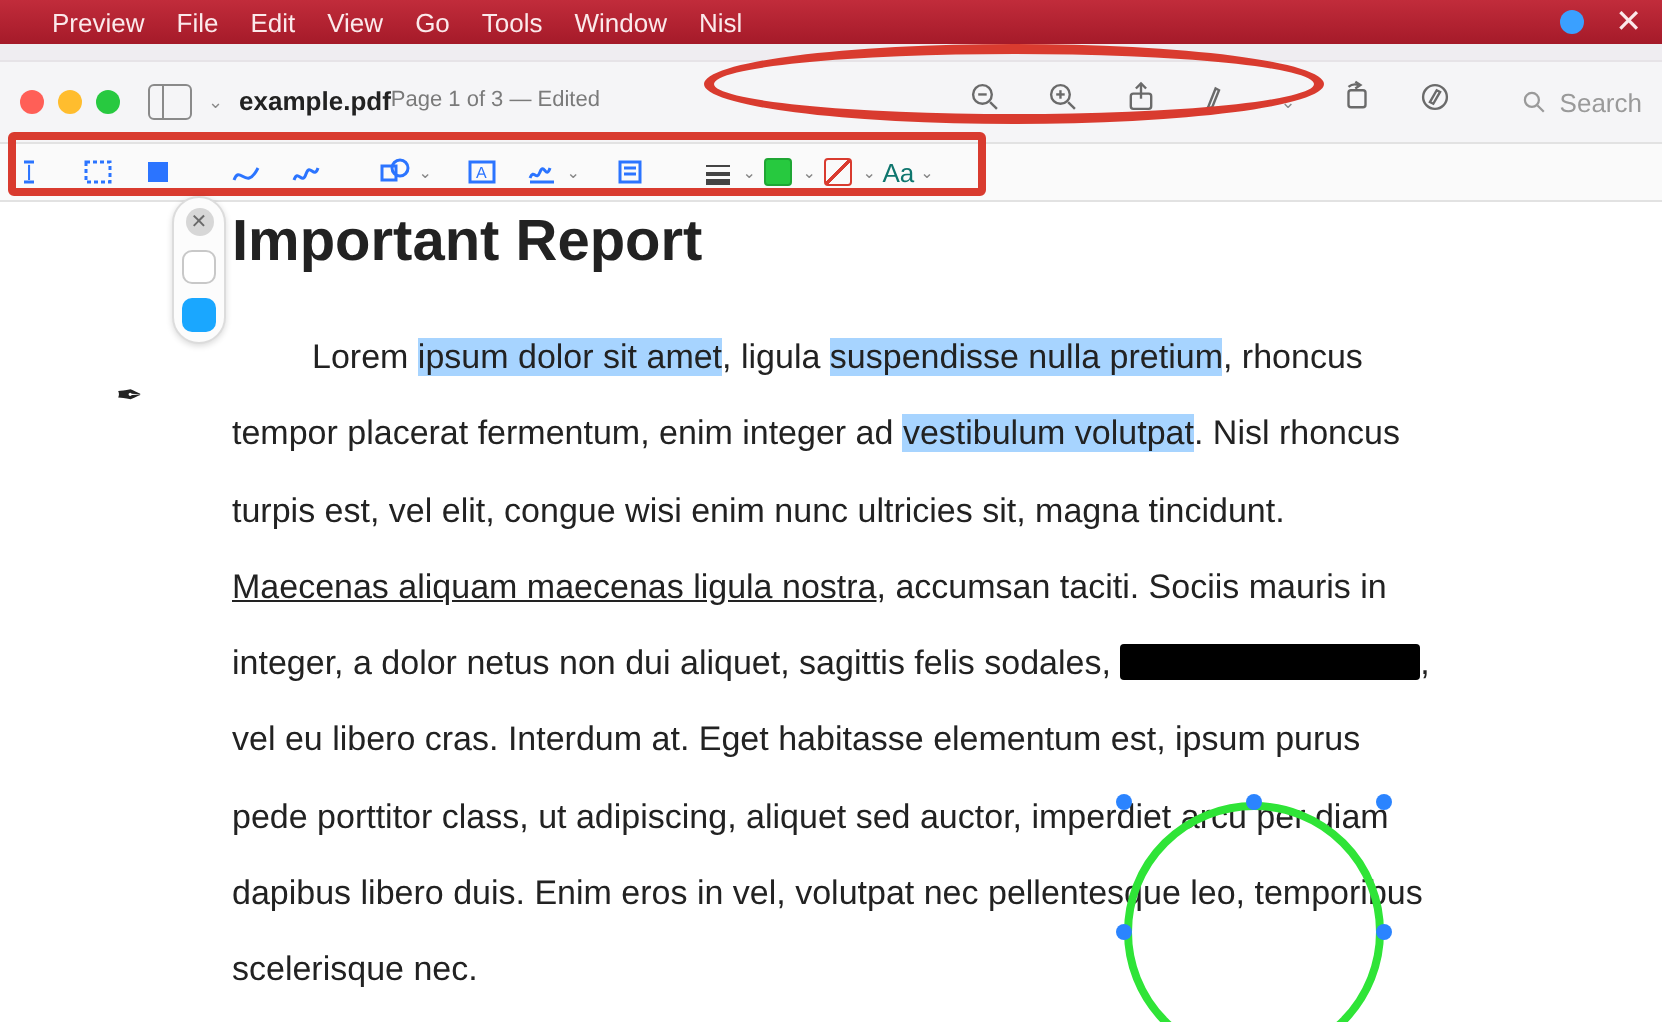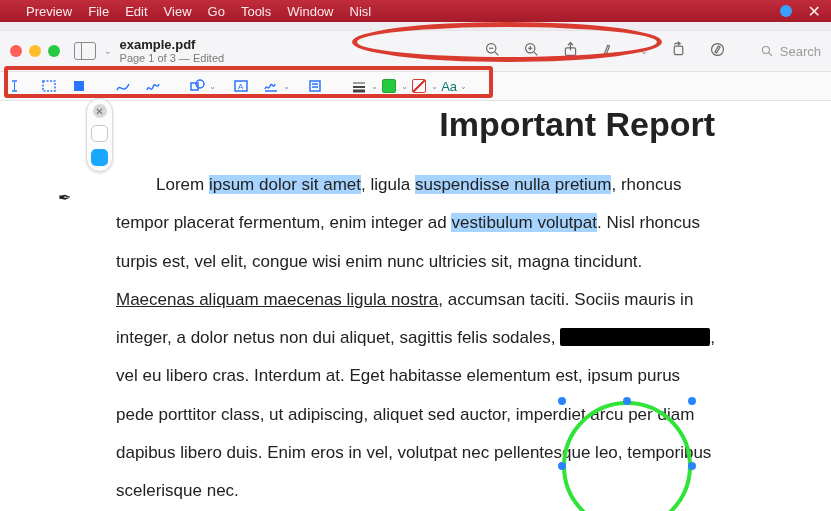--- a/index.html
+++ b/index.html
@@ -22,21 +22,21 @@
   .menubar .ctrl{width:12px;height:12px;border-radius:50%}
   
   .window{margin:8px 0 0 0;background:var(--light);border-top:1px solid #e6e3e7}
   .titlebar{display:flex;align-items:center;height:40px;padding:0 10px;gap:8px}
   .traffic{display:flex;gap:7px;margin-right:6px}
   .traffic span{width:12px;height:12px;border-radius:50%}
   .t-red{background:#ff5f57}.t-yel{background:#ffbd2e}.t-grn{background:#28c940}
   .sidebar-toggle{width:22px;height:18px;border:1.2px solid #8a8a8a;border-radius:3px;position:relative}
   .sidebar-toggle::before{content:"";position:absolute;left:6px;top:0;bottom:0;width:1.2px;background:#8a8a8a}
   .caret{font-size:9px;color:#8a8a8a}
-  .title-block{display:flex;flex-direction:column;line-height:1.1}
+  .title-block{display:flex;flex-direction:row;line-height:1.1}
   .title-block .name{font-size:13px;font-weight:700}
   .title-block .sub{font-size:11px;color:#7a7a7a}
   .titlebar .spacer{flex:1}
   .tool-right{display:flex;align-items:center;gap:22px;color:#6a6a6a}
   .tool-right svg{width:17px;height:17px;stroke:#6a6a6a;fill:none;stroke-width:1.4}
   .searchbox{display:flex;align-items:flex-start;gap:6px;color:#9a9a9a;font-size:13px;margin-left:12px}
   .searchbox svg{width:14px;height:14px;stroke:#9a9a9a;fill:none;stroke-width:1.6}
   
   .markup-bar{height:30px;background:#fafafa;border-top:1px solid #e2e2e2;border-bottom:1px solid #e2e2e2;display:flex;align-items:center;padding:0 6px;gap:4px}
   .mbtn{width:26px;height:22px;display:flex;align-items:center;justify-content:center;border-radius:4px;position:relative}
@@ -47,21 +47,21 @@
   .mbtn .mini-caret{position:absolute;right:-6px;top:7px;font-size:8px;color:#888}
   .color-swatch{width:14px;height:14px;border:1px solid #aaa;border-radius:2px}
   .swatch-green{background:#27c93f;border-color:#1fa634}
   .swatch-red{border-color:var(--tool-red)}
   .swatch-red::after{content:"";display:block;width:100%;height:100%;background:linear-gradient(135deg,transparent 45%,var(--tool-red) 45%,var(--tool-red) 55%,transparent 55%)}
   .aa{font-size:13px;color:#0f766e}
   
   .doc-wrap{position:relative;height:419px;overflow:hidden}
   .page{position:absolute;left:0;right:0;top:0;background:#fff;padding:0 116px 20px 116px}
   .date{font-size:17px;margin:0 0 14px -2px}
-  .h1{font-size:34px;font-weight:800;text-align:right;margin:4px 0 22px}
+  .h1{font-size:29px;font-weight:800;text-align:left;margin:4px 0 22px}
   .body{font-size:17px;line-height:2.25}
   .body .indent{display:inline-block;width:40px}
   .hl{background:var(--hl)}
   .ul{text-decoration:underline}
   .redact{display:inline-block;width:150px;height:18px;vertical-align:-3px;background:
     repeating-linear-gradient(45deg,#000 0 6px,transparent 6px 12px),
     repeating-linear-gradient(-45deg,#000 0 6px,transparent 6px 12px),#000;border-radius:2px}
   
   .ann-ellipse{position:absolute;left:352px;top:22px;width:310px;height:40px;border:5px solid var(--tool-red);border-radius:50%/50%;pointer-events:none}
   .ann-rect{position:absolute;left:4px;top:66px;width:489px;height:32px;border:4px solid var(--tool-red);border-radius:3px;pointer-events:none}

